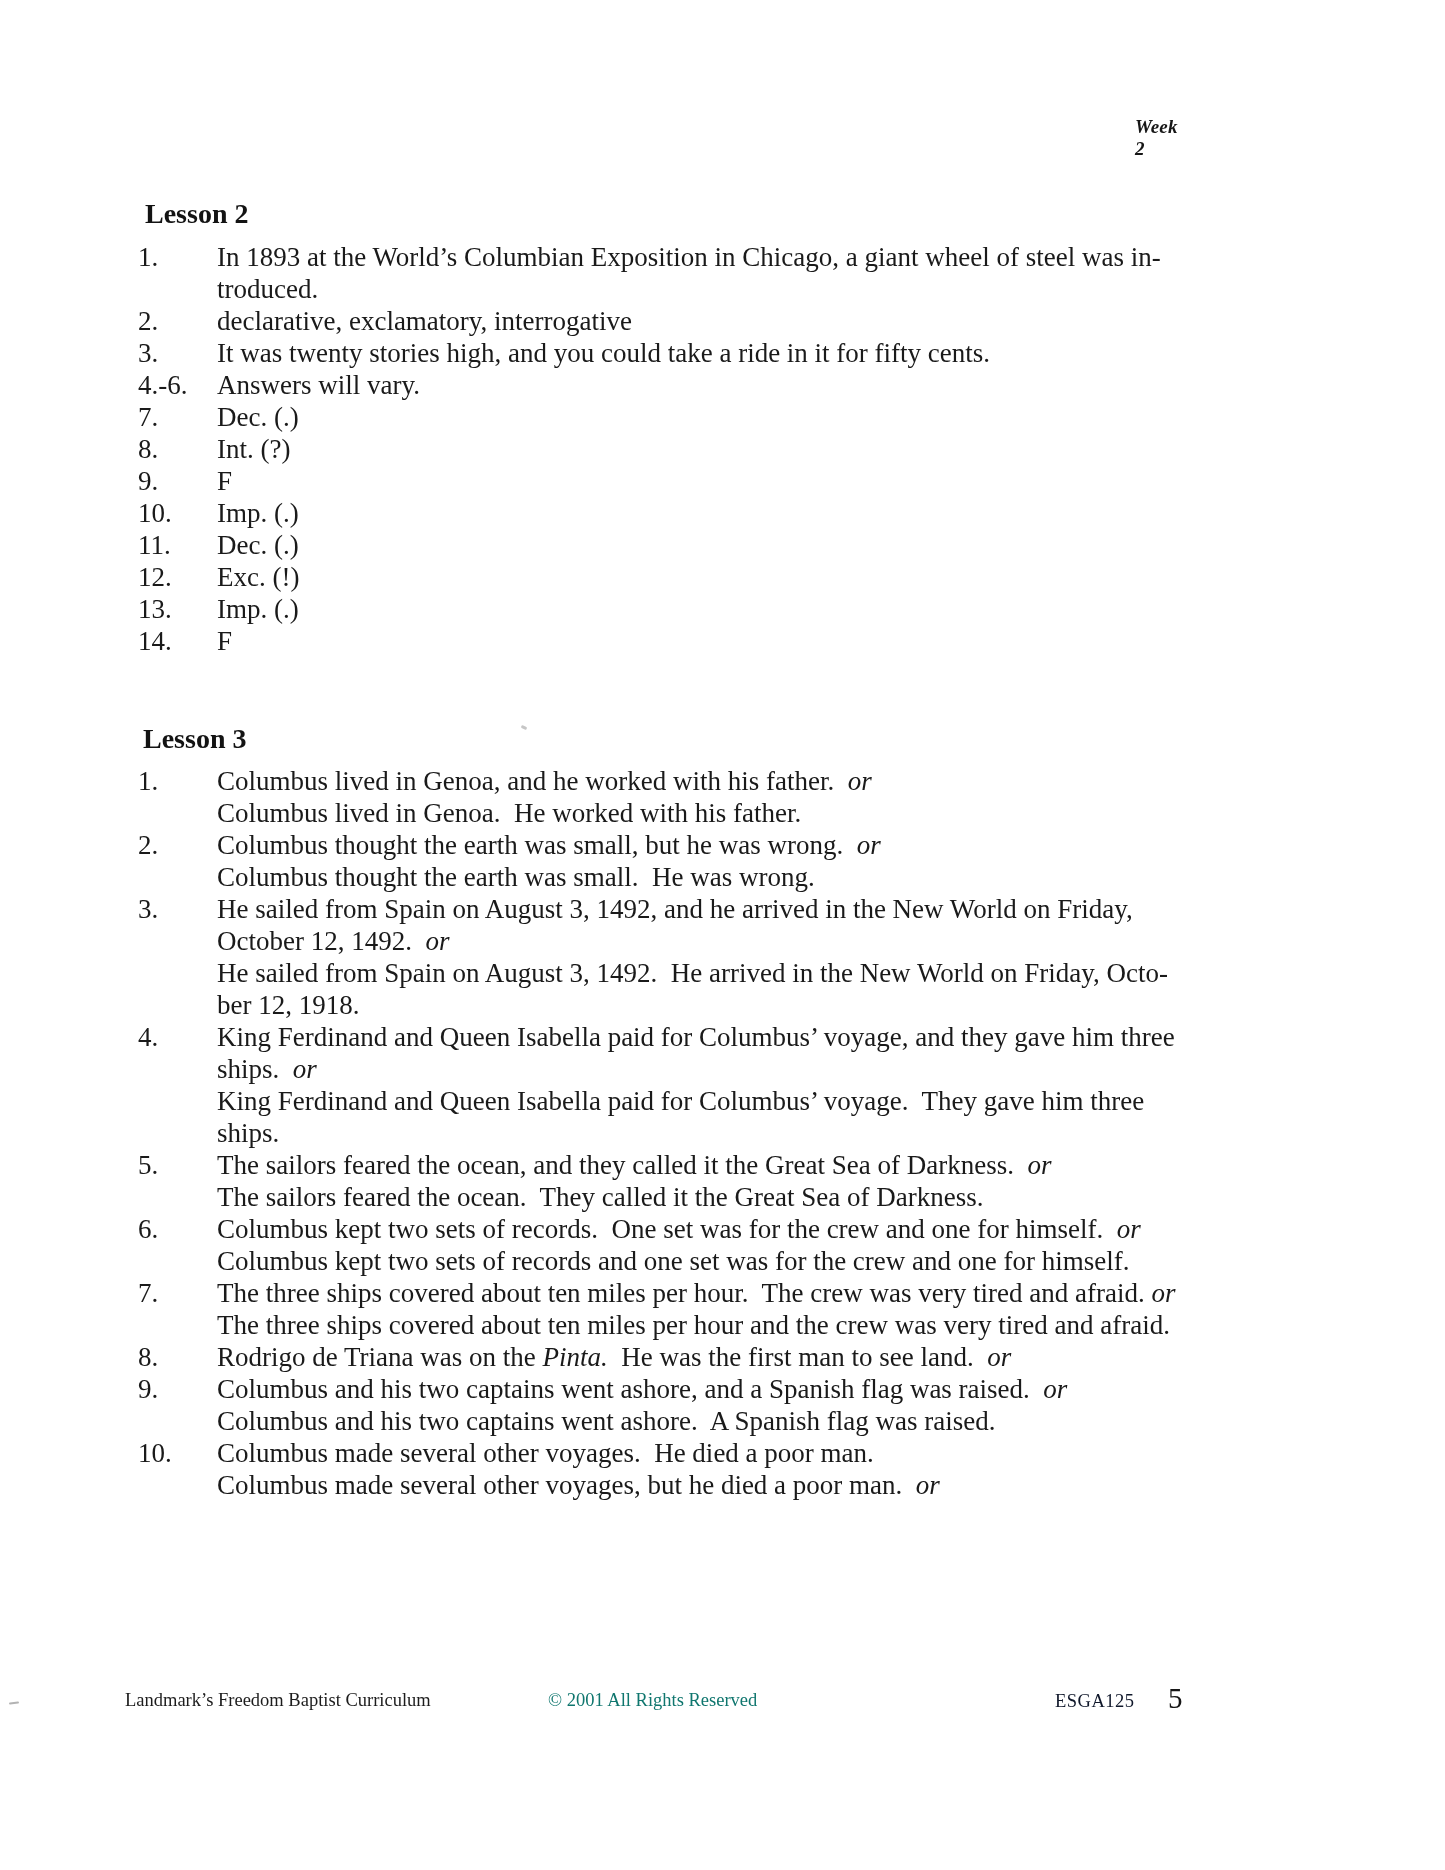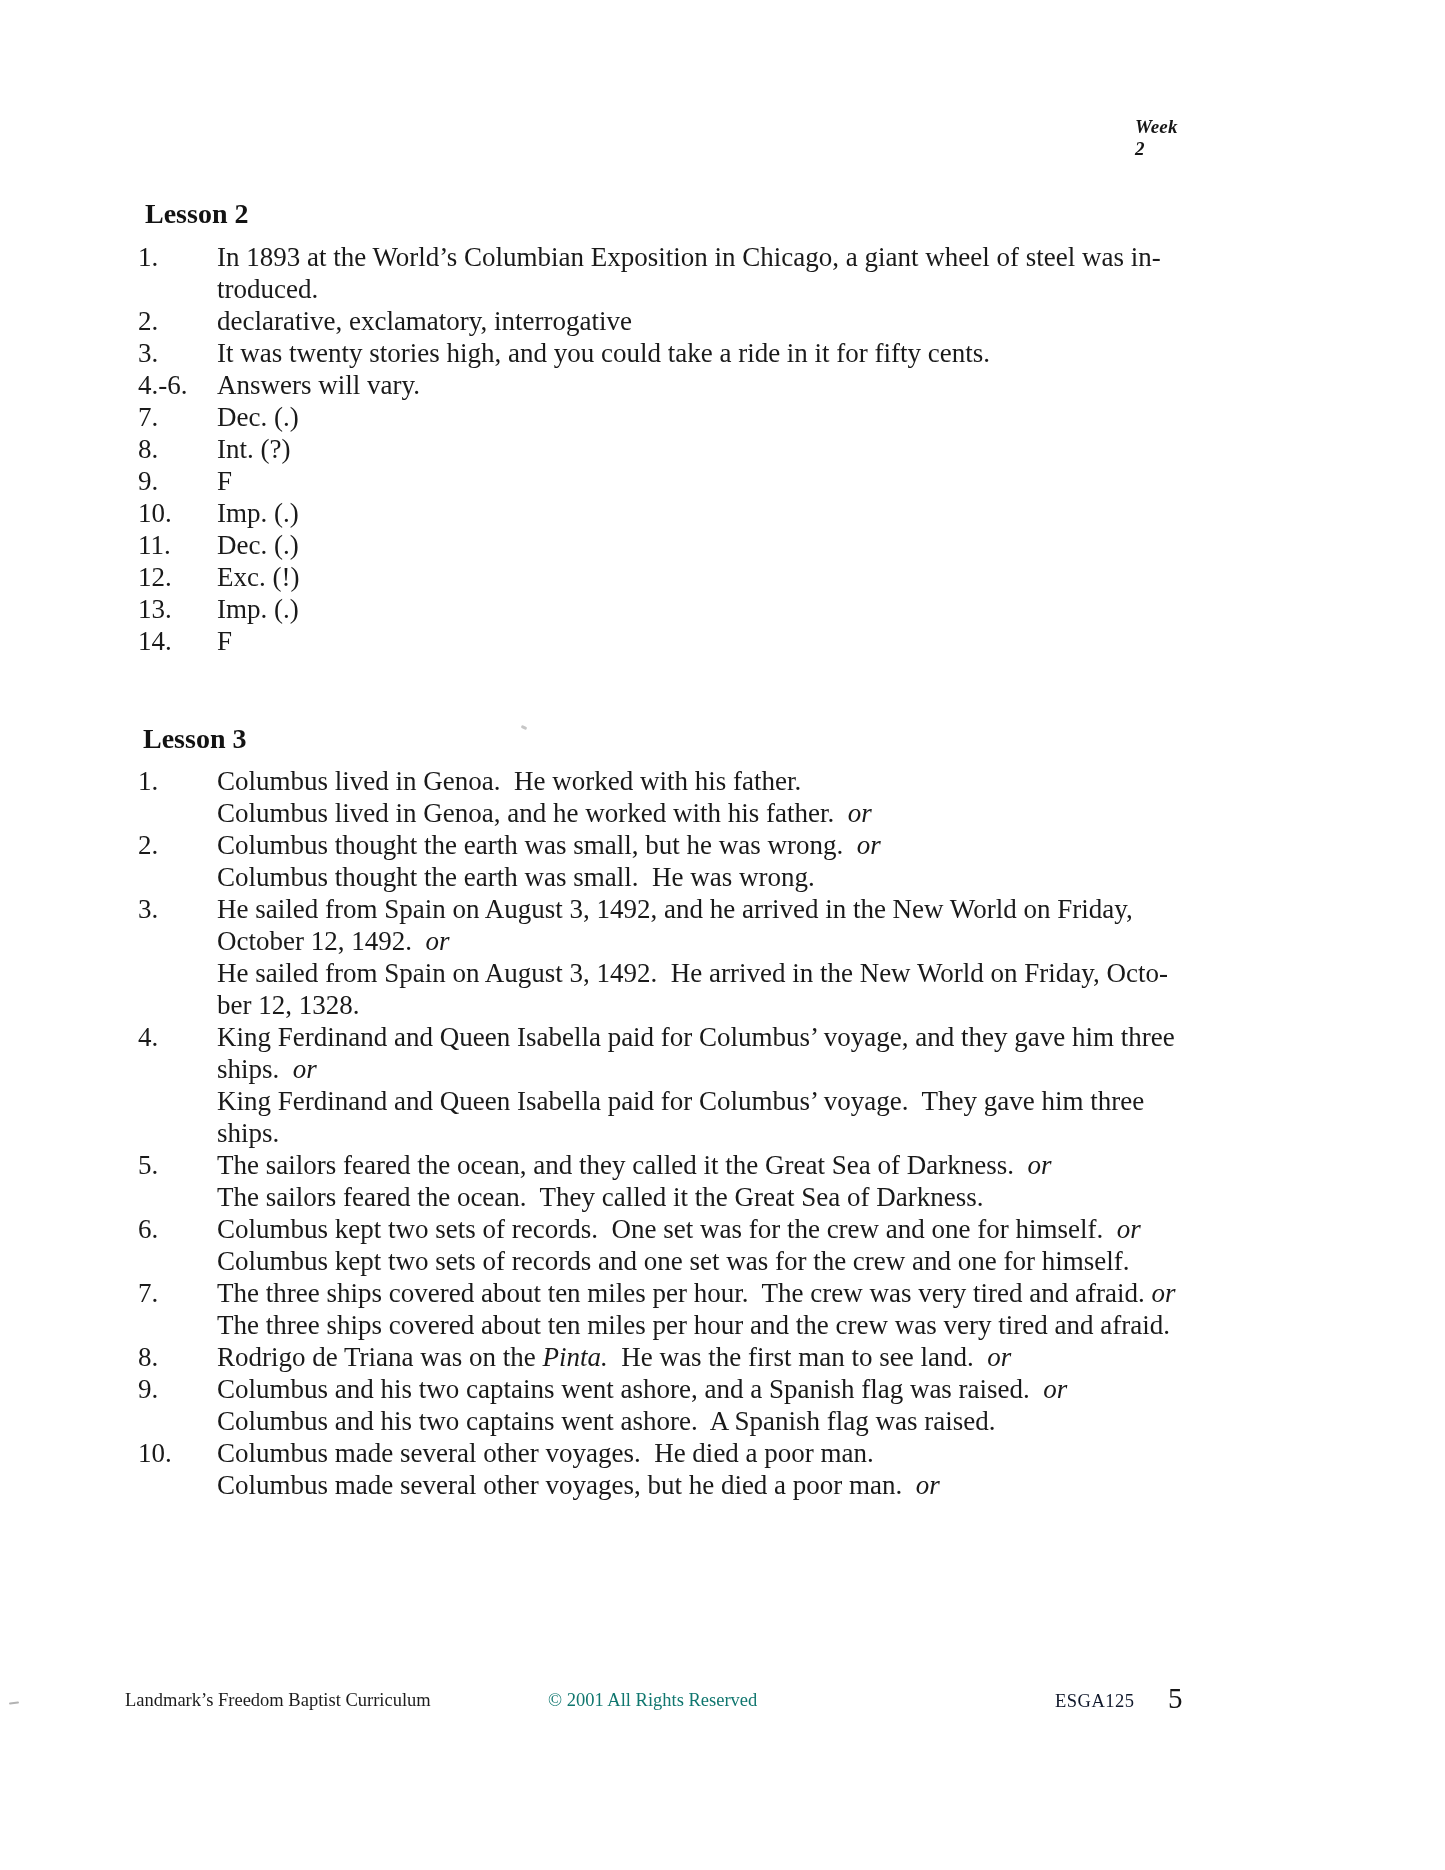--- a/index.html
+++ b/index.html
@@ -126,38 +126,38 @@
           <div class="line"><span>F</span></div>
         </div>
       </div>
     </div>
 
   <div class="h l3h">Lesson 3</div>
   <div class="list l3list">
       <div class="item">
         <div class="num">1.</div>
         <div class="body">
+          <div class="line"><span>Columbus lived in Genoa, and he worked with his father.  </span><span class="it">or</span></div>
           <div class="line"><span>Columbus lived in Genoa.  He worked with his father.</span></div>
-          <div class="line"><span>Columbus lived in Genoa, and he worked with his father.  </span><span class="it">or</span></div>
         </div>
       </div>
       <div class="item">
         <div class="num">2.</div>
         <div class="body">
           <div class="line"><span>Columbus thought the earth was small, but he was wrong.  </span><span class="it">or</span></div>
           <div class="line"><span>Columbus thought the earth was small.  He was wrong.</span></div>
         </div>
       </div>
       <div class="item">
         <div class="num">3.</div>
         <div class="body">
           <div class="line"><span>He sailed from Spain on August 3, 1492, and he arrived in the New World on Friday,</span></div>
           <div class="line"><span>October 12, 1492.  </span><span class="it">or</span></div>
           <div class="line"><span>He sailed from Spain on August 3, 1492.  He arrived in the New World on Friday, Octo-</span></div>
-          <div class="line"><span>ber 12, 1328.</span></div>
+          <div class="line"><span>ber 12, 1918.</span></div>
         </div>
       </div>
       <div class="item">
         <div class="num">4.</div>
         <div class="body">
           <div class="line"><span>King Ferdinand and Queen Isabella paid for Columbus’ voyage, and they gave him three</span></div>
           <div class="line"><span>ships.  </span><span class="it">or</span></div>
           <div class="line"><span>King Ferdinand and Queen Isabella paid for Columbus’ voyage.  They gave him three</span></div>
           <div class="line"><span>ships.</span></div>
         </div>

